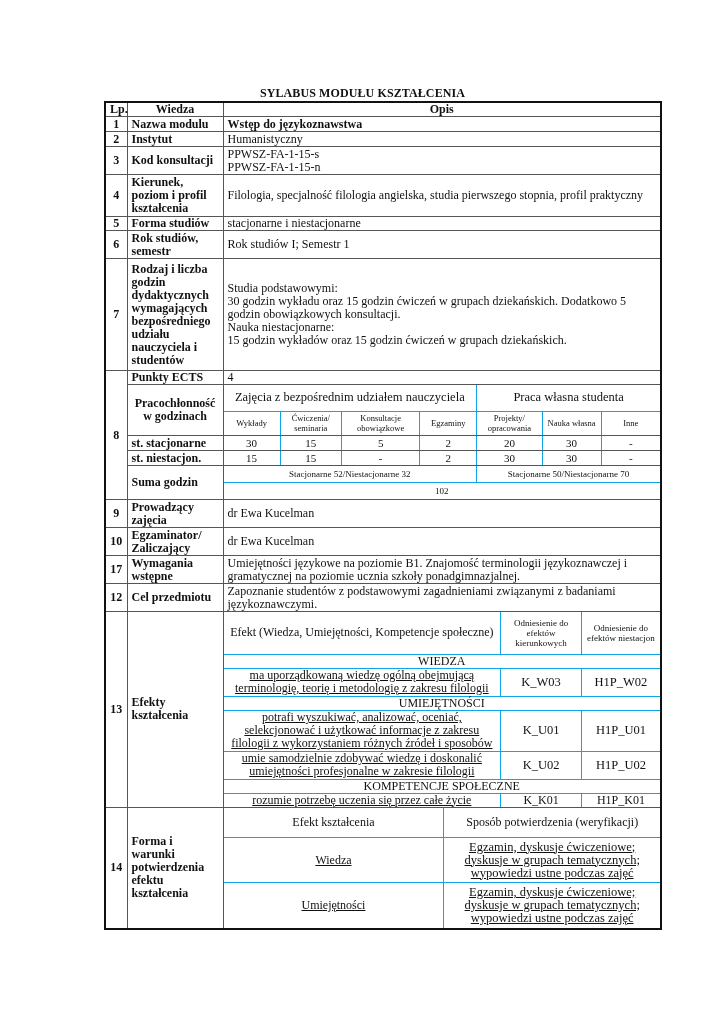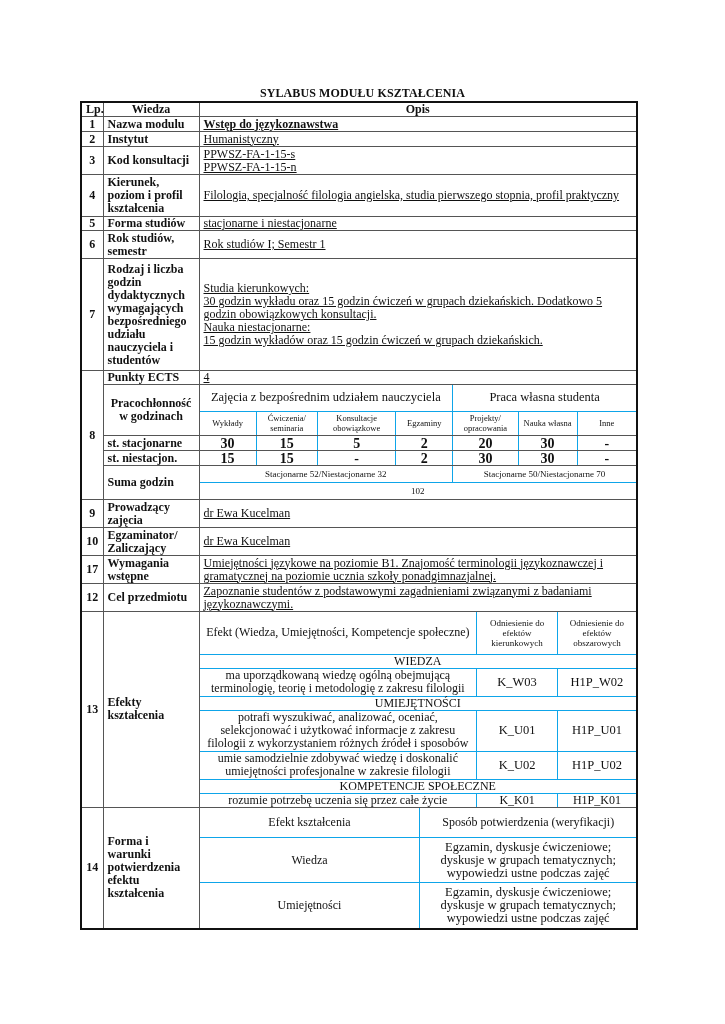--- a/index.html
+++ b/index.html
@@ -1,40 +1,40 @@
 <!DOCTYPE html>
 <html><head>
 <meta charset="utf-8">
 <style>
   html, body { margin: 0; padding: 0; background: #ffffff; }
   body { width: 725px; height: 1024px; position: relative; overflow: hidden;
          font-family: "Liberation Serif", "DejaVu Serif", serif; color: #111; }
   .title { position: absolute; top: 86px; left: 0; width: 725px; text-align: center;
            font-weight: bold; font-size: 12px; letter-spacing: 0.1px; }
-  table.main { position: absolute; left: 80px; top: 101px; width: 558px;
+  table.main { position: absolute; left: 104px; top: 101px; width: 558px;
                border-collapse: collapse; table-layout: fixed; font-size: 12px; }
   table.main > tbody > tr > td, table.main > thead > tr > th {
     border: 1px solid #555; padding: 0 4px; vertical-align: middle; line-height: 13px; }
   table.main { border: 2px solid #111; }
   .lp { text-align: center; font-weight: bold; }
   .el { font-weight: bold; }
   th { font-weight: bold; text-align: center; }
-  td.desc { padding-left: 5px; text-decoration: underline; }
+  td.desc { padding-left: 5px; }
   td.nest { padding: 0 !important; }
   table.sub { width: 100%; border-collapse: collapse; table-layout: fixed; }
   table.sub td { border: 1px solid #0ea5e9; padding: 0 3px; text-align: center; vertical-align: middle; }
   table.sub tr:first-child td { border-top: none; }
   table.sub tr:last-child td { border-bottom: none; }
   table.sub td:first-child { border-left: none; }
   table.sub td:last-child { border-right: none; }
   .small { font-size: 9px; line-height: 10px; }
   .tiny { font-size: 8.5px; line-height: 10px; }
   .big { font-size: 12.5px; }
-  .left { text-align: right; }
-  .row8 td.numc { font-size: 14px; height: 14px; font-weight: bold; }
+  .left { text-align: right; text-decoration: underline; }
+  .row8 td.numc { font-size: 11px; height: 14px; }
 </style>
 </head>
 <body>
 
 <div class="title">SYLABUS MODUŁU KSZTAŁCENIA</div>
 
 <table class="main">
   <colgroup>
       <col style="width:22px">
       <col style="width:96px">
@@ -78,21 +78,21 @@
     </tr>
     <tr style="height:28px">
       <td class="lp">6</td>
       <td class="el">Rok studiów, semestr</td>
       <td class="desc">Rok studiów I; Semestr 1</td>
     </tr>
     <tr style="height:112px">
       <td class="lp">7</td>
       <td class="el">Rodzaj i liczba godzin dydaktycznych wymagających bezpośredniego udziału nauczyciela i studentów</td>
       <td class="desc">
-        <div>Studia kierunkowych:</div>
+        <div>Studia podstawowymi:</div>
         <div>30 godzin wykładu oraz 15 godzin ćwiczeń w grupach dziekańskich. Dodatkowo 5 godzin obowiązkowych konsultacji.</div>
         <div>Nauka niestacjonarne:</div>
         <div>15 godzin wykładów oraz 15 godzin ćwiczeń w grupach dziekańskich.</div>
       </td>
     </tr>
 
     <tr class="row8" style="height:14px">
       <td class="lp" rowspan="6">8</td>
       <td class="el">Punkty ECTS</td>
       <td class="desc">4</td>
@@ -232,21 +232,21 @@
         <table class="sub">
           <colgroup>
               <col style="width:63.5%">
               <col style="width:18.5%">
               <col>
             </colgroup>
           <tbody>
               <tr style="height:42px">
             <td>Efekt (Wiedza, Umiejętności, Kompetencje społeczne)</td>
             <td class="small">Odniesienie do efektów kierunkowych</td>
-            <td class="small">Odniesienie do efektów obszarowych</td>
+            <td class="small">Odniesienie do efektów niestacjon</td>
           </tr>
           <tr style="height:14px">
                 <td colspan="3">WIEDZA</td>
               </tr>
           <tr style="height:28px">
             <td class="left">ma uporządkowaną wiedzę ogólną obejmującą terminologię, teorię i metodologię z zakresu filologii</td>
             <td class="big">K_W03</td>
             <td class="big">H1P_W02</td>
           </tr>
           <tr style="height:14px">

